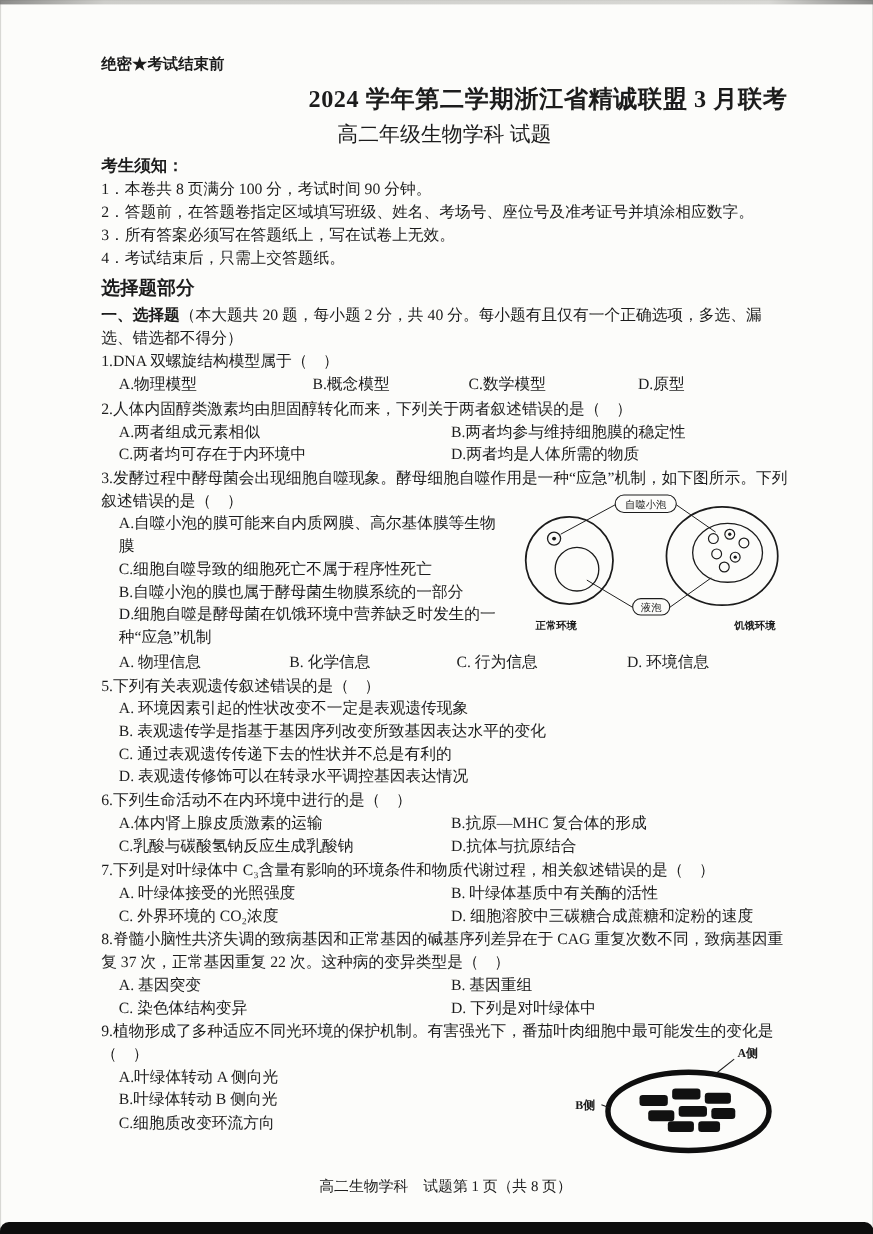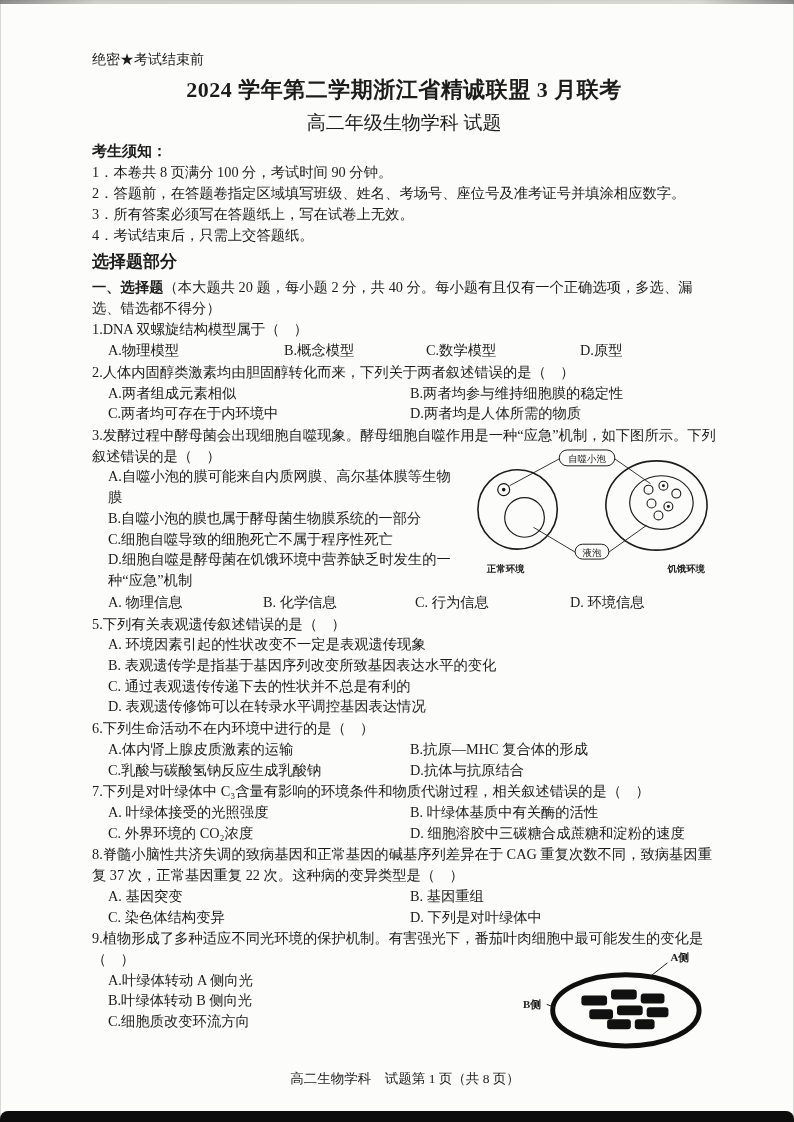--- a/index.html
+++ b/index.html
@@ -6,22 +6,22 @@
   .page{
     position:relative;width:794px;height:1122px;margin:0 auto;
     background:#fcfcfa;overflow:hidden;
     font-family:"Liberation Serif","DejaVu Serif",serif;color:#1c1c1c;
     box-shadow:inset 0 0 0 1px #d8d8d4;
   }
   .scan-top{position:absolute;top:0;left:0;right:0;height:4px;
     background:linear-gradient(to right,#6f6f6d,#c2c2be 12%,#cfcfcb 88%,#6f6f6d);opacity:.8;}
   .scan-bottom{position:absolute;bottom:0;left:0;right:0;height:11px;background:#0d0d0d;border-radius:8px 8px 0 0;}
   .content{position:absolute;left:92px;top:50px;width:624px;font-size:14.3px;line-height:1.45;}
-  .secrecy{font-weight:normal;font-size:14px;margin-bottom:2px;}
-  .title{text-align:center;font-size:22px;font-weight:bold;letter-spacing:.5px;margin-top:4px;}
+  .secrecy{font-weight:bold;font-size:14px;margin-bottom:2px;}
+  .title{text-align:right;font-size:22px;font-weight:bold;letter-spacing:.5px;margin-top:4px;}
   .subtitle{text-align:center;font-size:19px;font-weight:normal;margin-top:3px;margin-bottom:4px;}
   .notice-heading{font-weight:bold;font-size:15px;}
   .notice-item{font-size:14.3px;}
   .section-title{text-align:left;font-size:17px;font-weight:bold;margin:5px 0 2px 0;}
   .intro{margin-bottom:1px;}
   .intro-label{font-weight:bold;}
   .intro-body{}
   .question{overflow:auto;margin:0 0 1px 0;}
   .stem{}
   .opts{padding-left:16px;}
@@ -107,22 +107,22 @@
           <circle cx="199" cy="40" r="1.5" fill="#1c1c1c"></circle>
           <circle cx="204" cy="61" r="1.5" fill="#1c1c1c"></circle>
           <text x="122" y="16" text-anchor="middle" font-size="9.5" fill="#1c1c1c">自噬小泡</text>
           <text x="127" y="110.5" text-anchor="middle" font-size="9.5" fill="#1c1c1c">液泡</text>
           <text x="40" y="127" text-anchor="middle" font-size="9.5" font-weight="bold" fill="#1c1c1c">正常环境</text>
           <text x="222" y="127" text-anchor="middle" font-size="9.5" font-weight="bold" fill="#1c1c1c">饥饿环境</text>
         </svg>
       </div>
       <div class="opts opts1">
         <div>A.自噬小泡的膜可能来自内质网膜、高尔基体膜等生物膜</div>
+        <div>C.细胞自噬导致的细胞死亡不属于程序性死亡</div>
         <div>B.自噬小泡的膜也属于酵母菌生物膜系统的一部分</div>
-        <div>C.细胞自噬导致的细胞死亡不属于程序性死亡</div>
         <div>D.细胞自噬是酵母菌在饥饿环境中营养缺乏时发生的一种“应急”机制</div>
       </div>
     </div>
 
     <div class="question">
       <div class="opts row-q4">
         <span>A. 物理信息</span>
         <span>B. 化学信息</span>
         <span>C. 行为信息</span>
         <span>D. 环境信息</span>

